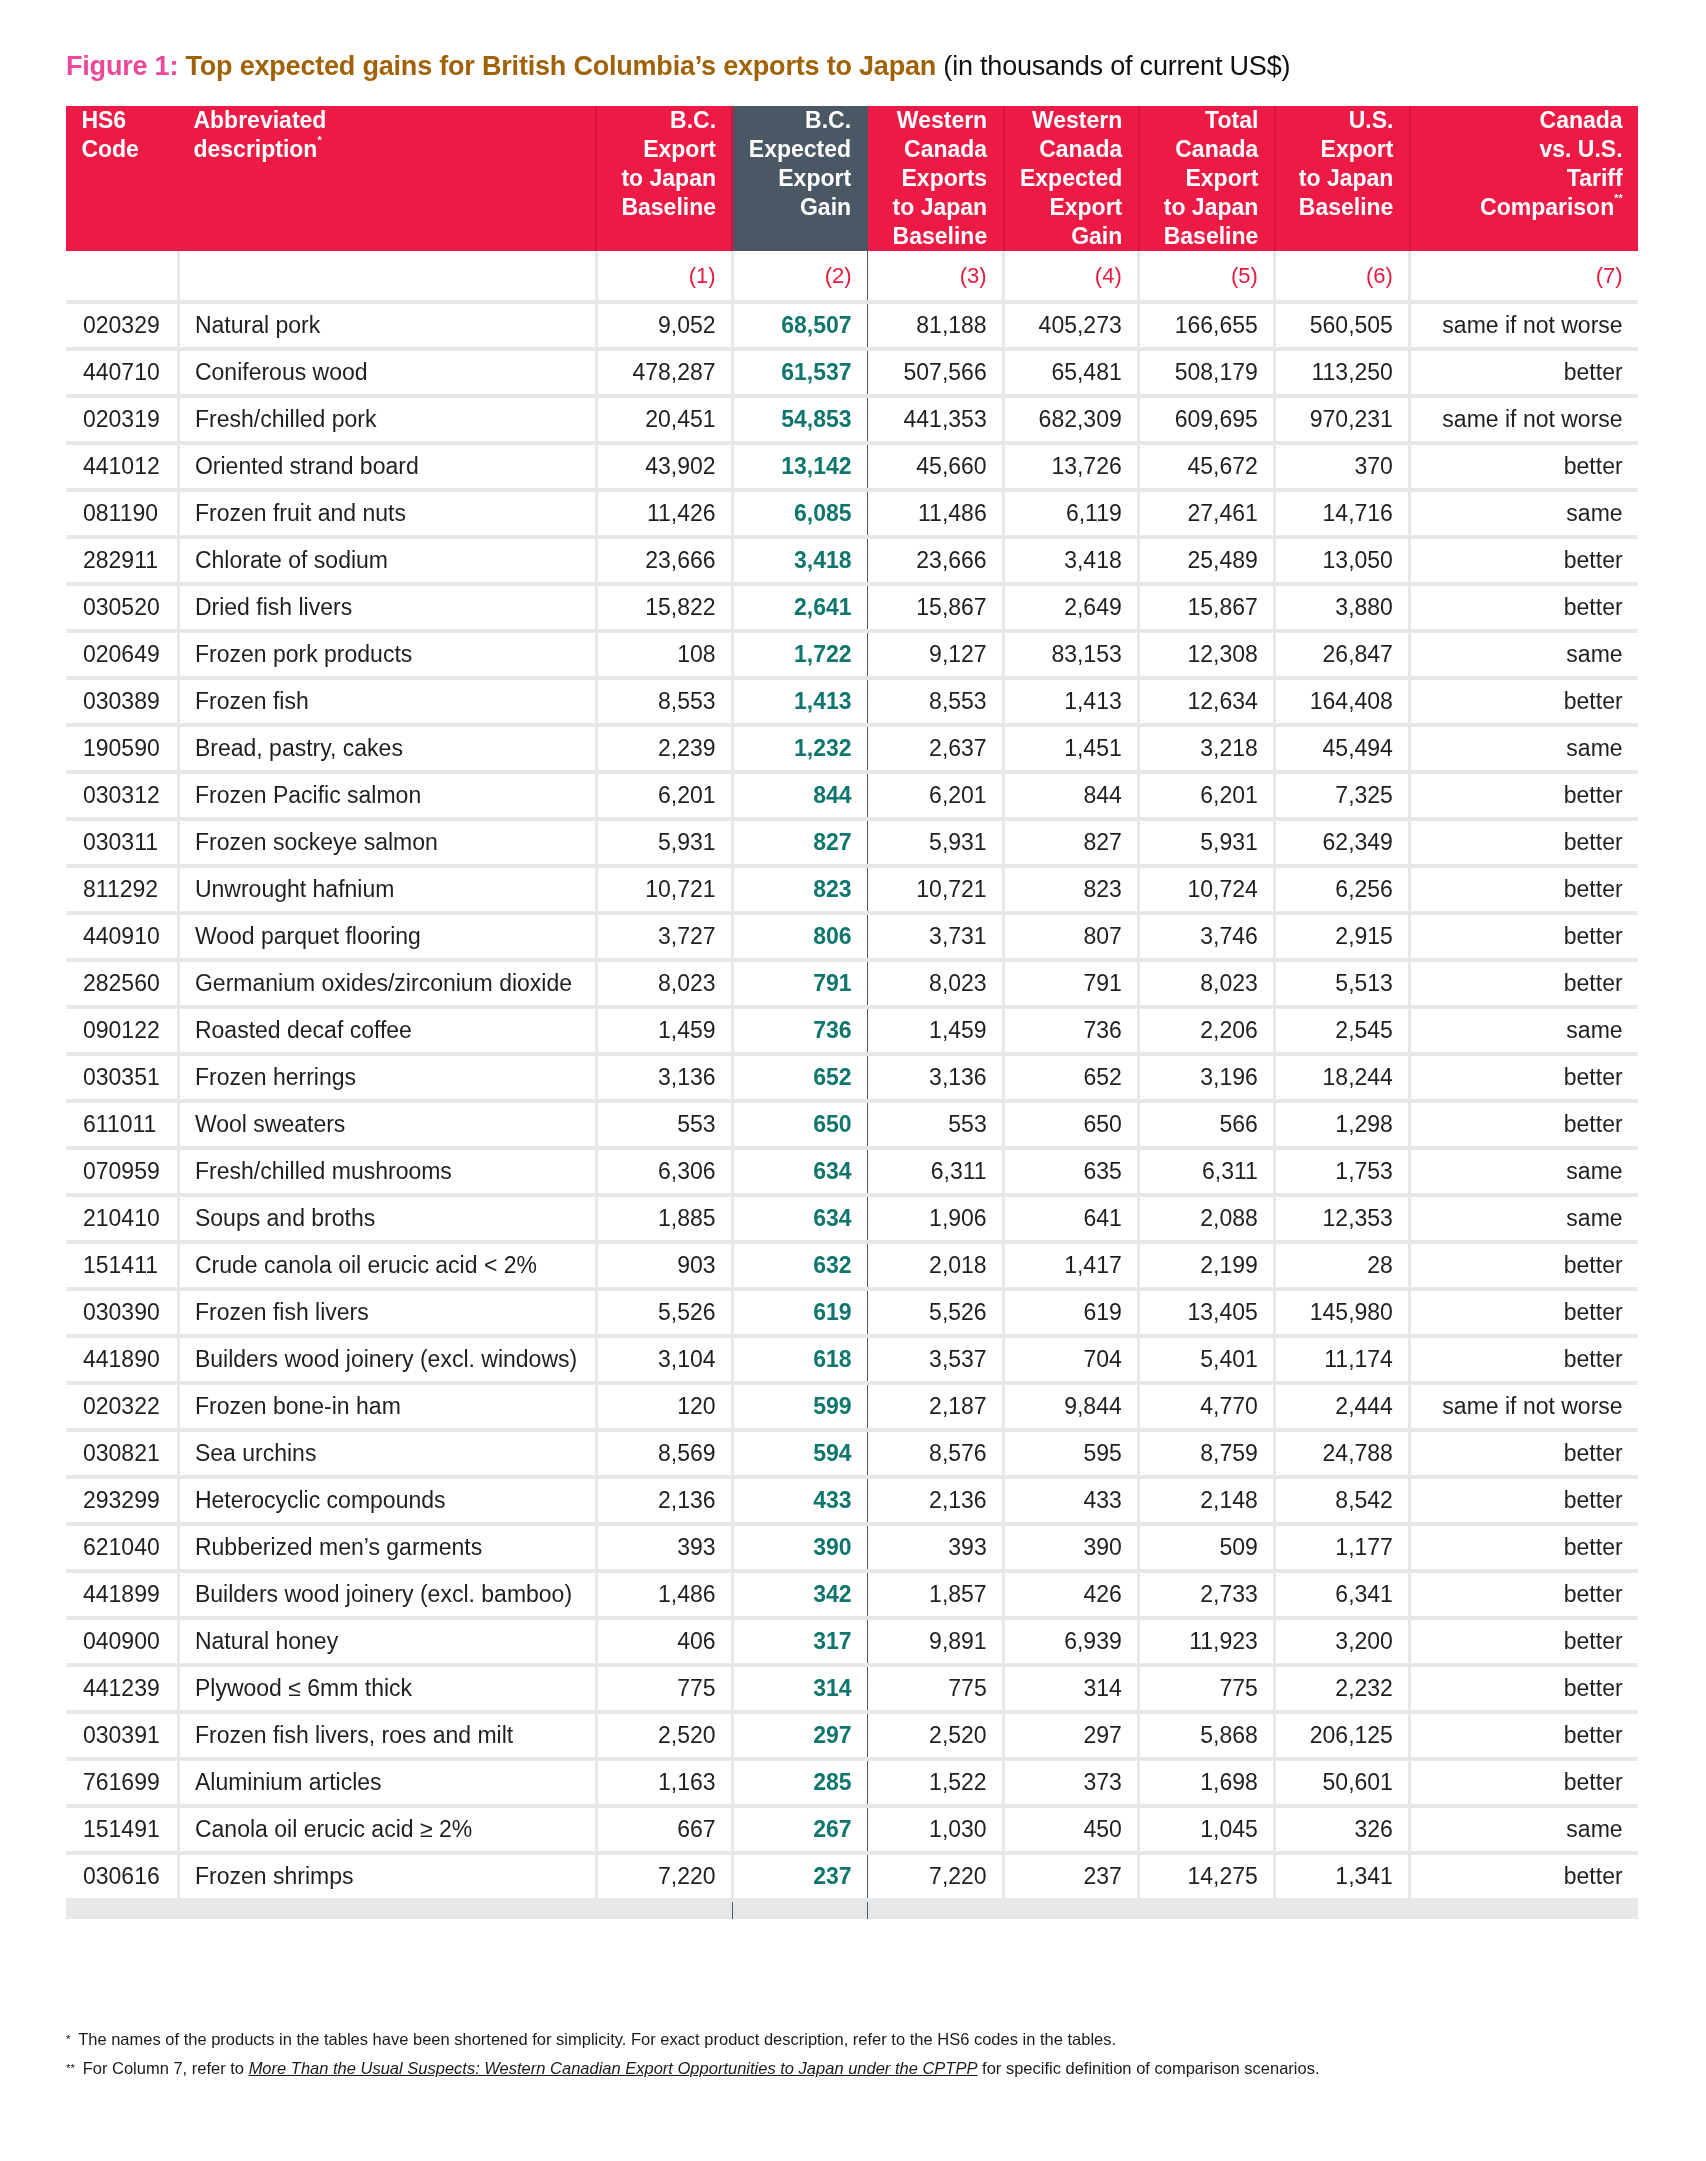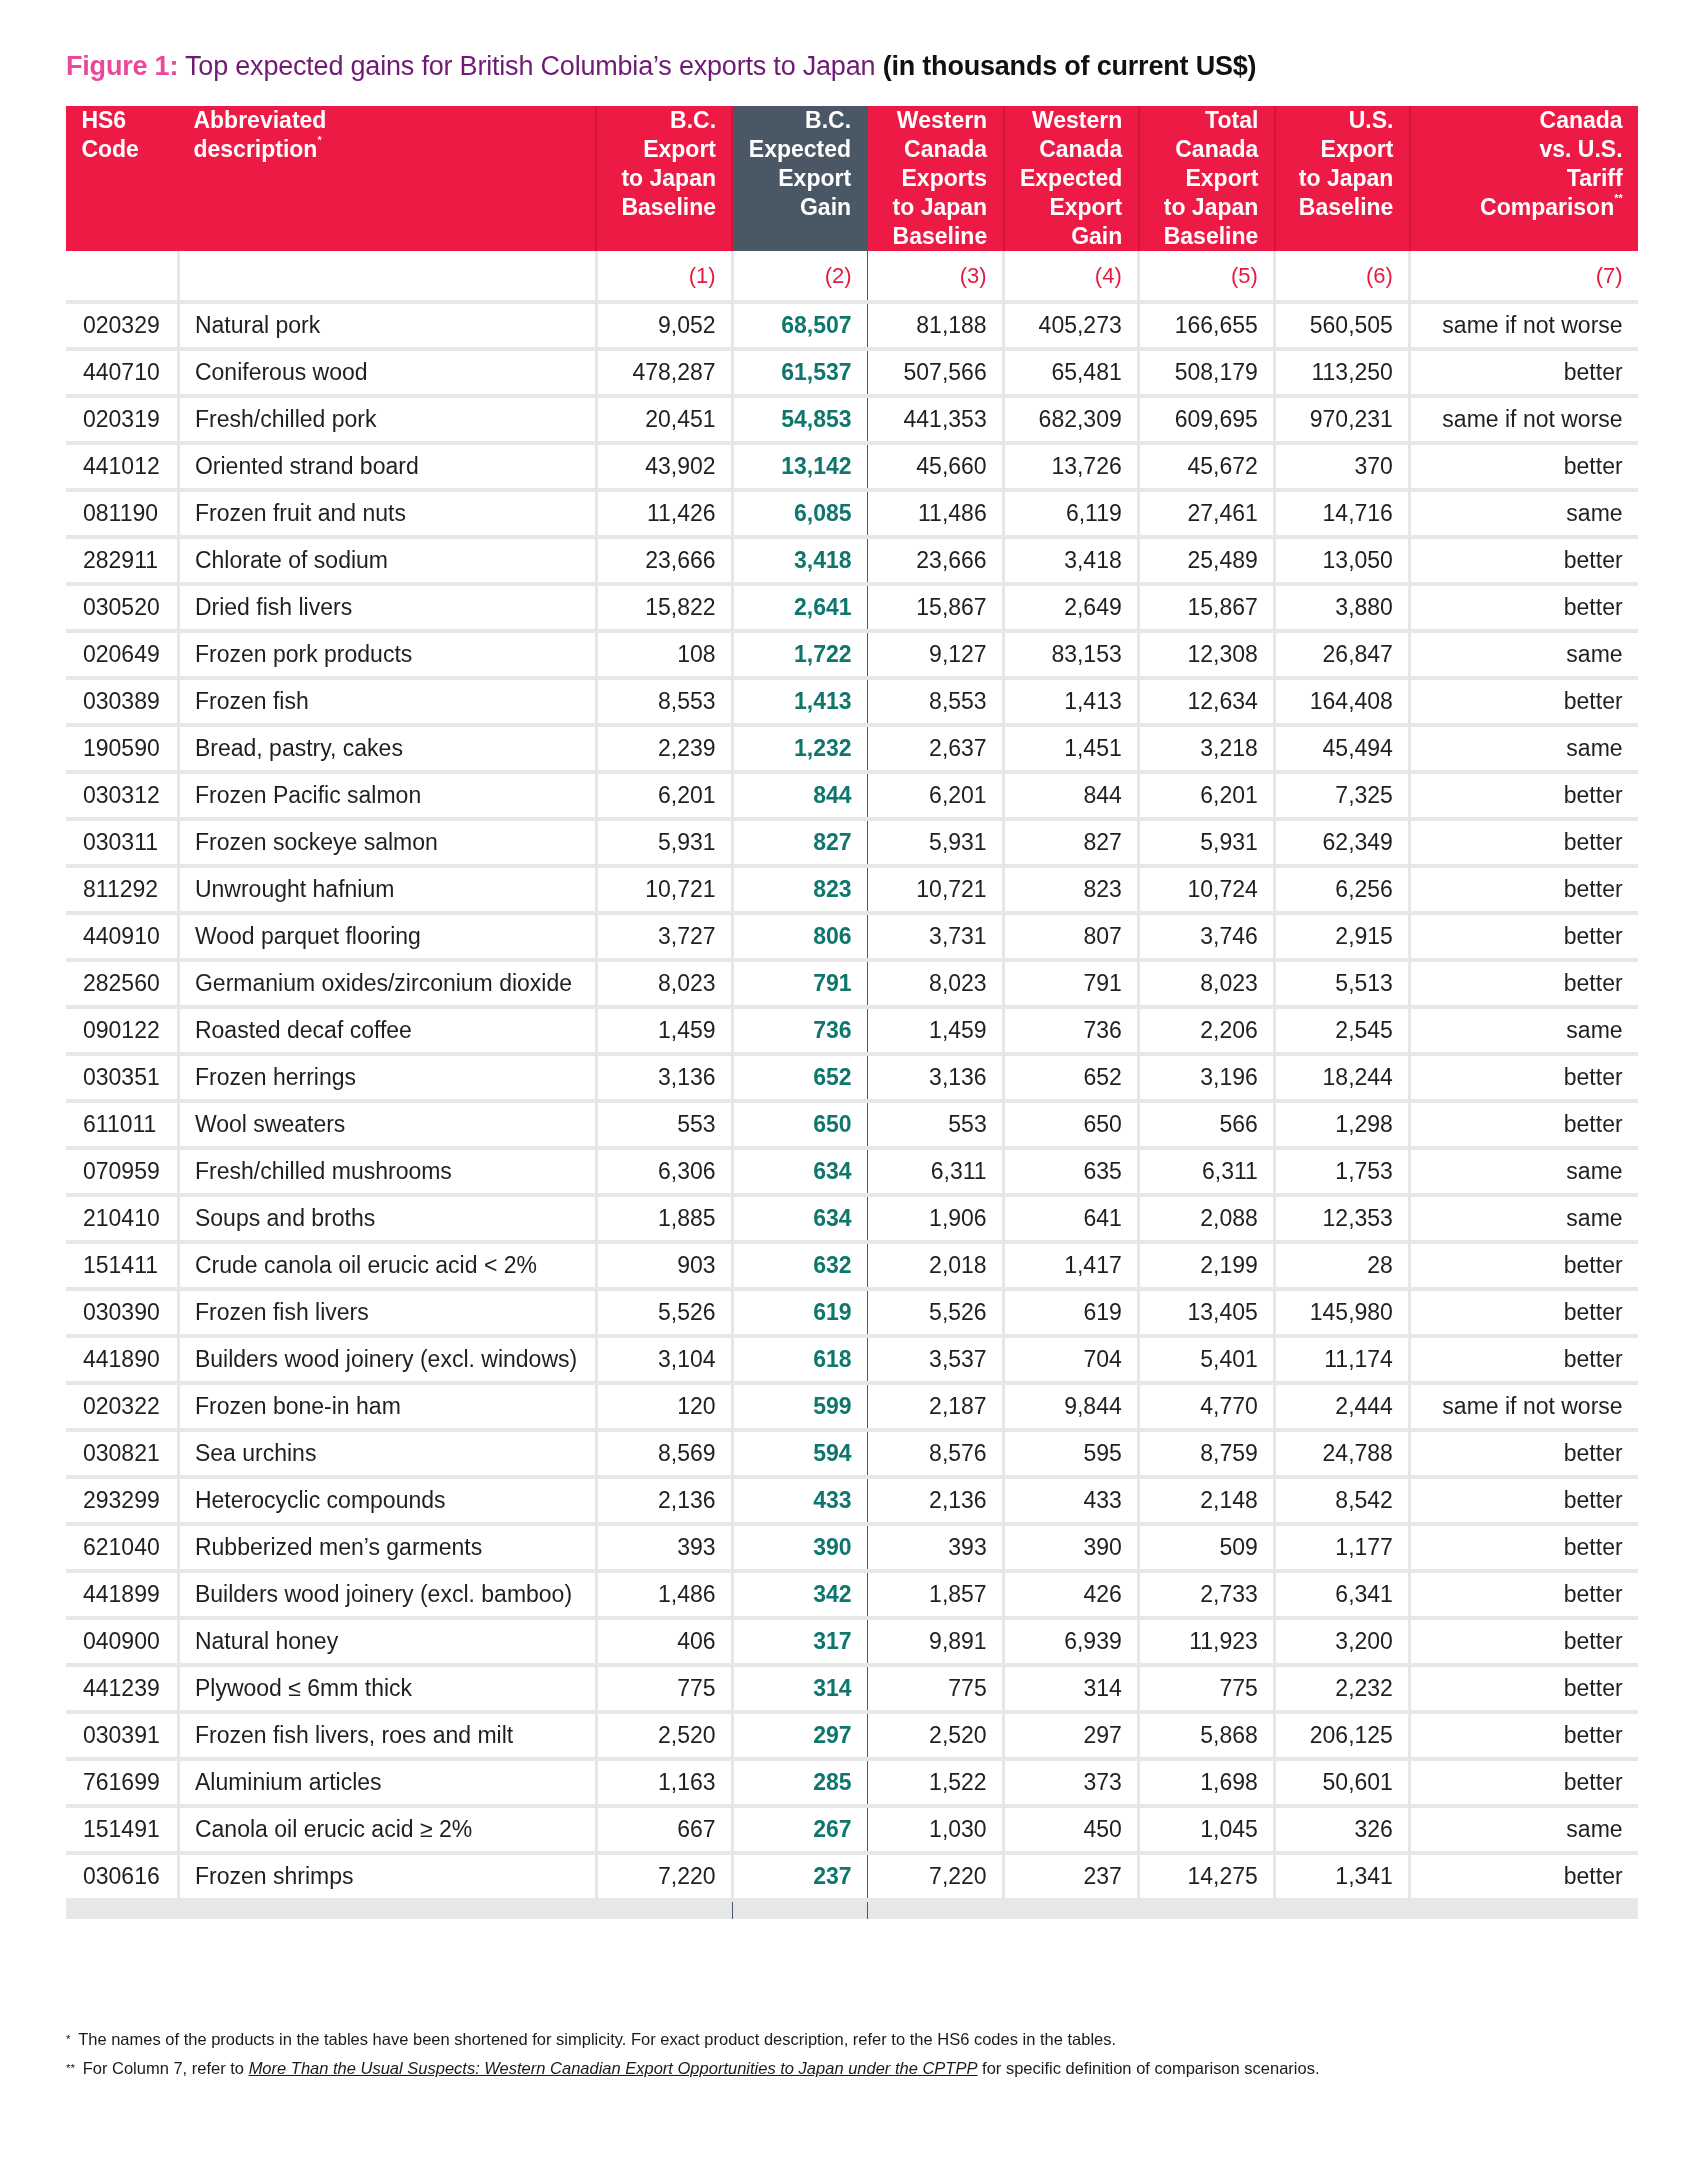--- a/index.html
+++ b/index.html
@@ -1,20 +1,20 @@
 <!DOCTYPE html>
 <html style="font-size:12.3px"><head>
 <meta charset="utf-8">
 <style>
   html, body { margin: 0; padding: 0; background: #ffffff; }
   body { width: 1706px; height: 2161px; position: relative; font-family: "Liberation Sans", "DejaVu Sans", sans-serif; color: #1a1a1a; overflow: hidden; }
   .title { position: absolute; left: 66px; top: 48px; font-size: 27px; line-height: 37px; white-space: nowrap; letter-spacing: -0.2px; }
   .title .fig { color: #ec4899; font-weight: bold; }
-  .title .main { font-weight: normal; color: #701a75; }
-  .title .unit { font-weight: bold; color: #111; }
+  .title .main { font-weight: bold; color: #a16207; }
+  .title .unit { font-weight: normal; color: #111; }
 
   table.t { position: absolute; left: 66px; top: 106px; width: 1572px; border-collapse: collapse; table-layout: fixed; }
   table.t th, table.t td { padding: 0 15.4px; font-size: 23px; white-space: nowrap; overflow: hidden; }
   thead th { background: #ed1a45; color: #ffffff; font-weight: bold; vertical-align: top; height: 139px; padding-top: 10.8px; line-height: 29px; font-size: 21.5px; box-sizing: border-box; border-right: 2.3px solid #d51439; }
   thead th:first-child, thead th:nth-child(2) { text-align: left; border-right: none; }
   thead th:nth-child(2) { border-right: 2.3px solid #d51439; }
   thead th.num { text-align: right; margin-left: 41px; }
   thead th.hl { background: #4a5865; border-right: 2.3px solid #4a5865; }
   thead th:last-child { border-right: none; }
   thead th .line { display: block; }

